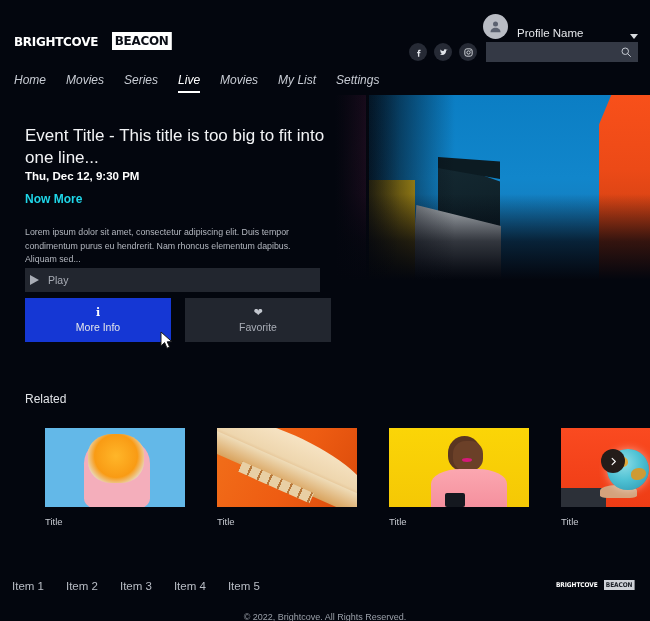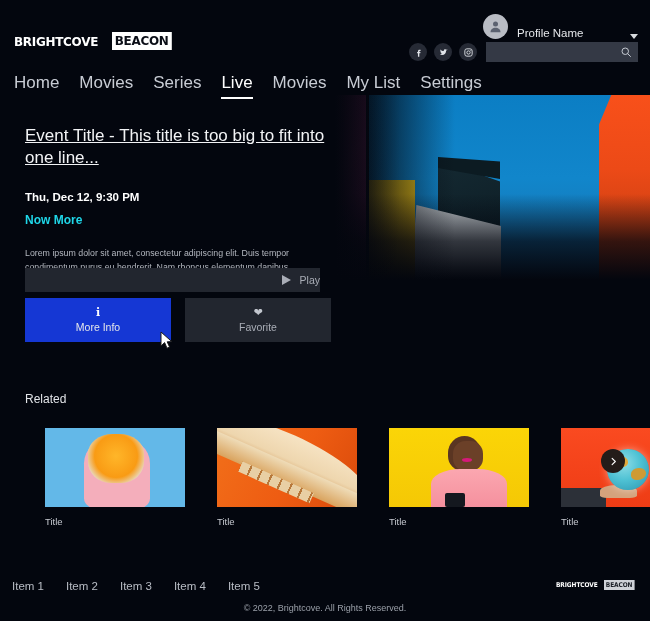--- a/index.html
+++ b/index.html
@@ -129,25 +129,26 @@
 
   
   .nav {
     position: absolute;
     left: 14px;
     top: 73px;
     display: flex;
     gap: 20px;
   }
   .nav-item {
-    font-size: 17px;
+    font-size: 12px;
     color: #c8ccd4;
     padding-bottom: 4px;
     cursor: pointer;
     white-space: nowrap;
+    font-style: italic;
   }
   .nav-item.active {
     color: #ffffff;
     border-bottom: 2px solid #ffffff;
   }
 
   
   .hero {
     position: absolute;
     left: 0; top: 95px;
@@ -229,22 +230,20 @@
     position: absolute;
     left: 25px; top: 125px;
     width: 300px;
     z-index: 6;
   }
   .hero-title {
     font-size: 17px;
     line-height: 1.32;
     color: #f2f3f5;
     font-weight: normal;
-    margin-bottom: 21px;
-    text-decoration: underline;
   }
   .hero-date {
     font-size: 11.5px;
     font-weight: bold;
     color: #ffffff;
     margin-bottom: 10px;
   }
   .hero-live {
     font-size: 12px;
     font-weight: bold;
@@ -262,21 +261,20 @@
   .btn-play {
     position: absolute;
     left: 25px; top: 268px;
     width: 295px; height: 24px;
     background: #22262f;
     display: flex; align-items: center;
     gap: 9px;
     padding-left: 5px;
     cursor: pointer;
     z-index: 6;
-    justify-content: flex-end;
   }
   .play-tri {
     width: 0; height: 0;
     border-top: 5.5px solid transparent;
     border-bottom: 5.5px solid transparent;
     border-left: 9px solid #a9adb6;
   }
   .btn-play-label {
     font-size: 10.5px;
     color: #a9adb6;
@@ -506,21 +504,21 @@
     font-weight: bold;
     font-size: 6.5px;
     letter-spacing: -0.1px;
     padding: 0.5px 2px 1px 2px;
     margin-left: 2.5px;
     transform: scaleX(0.9);
     transform-origin: left center;
   }
   .copyright {
     position: absolute;
-    left: 0; right: 0; top: 55px;
+    left: 0; right: 0; top: 64px;
     text-align: center;
     font-size: 9px;
     color: #9ba0a9;
   }
 </style>
 </head>
 <body>
 
 <div class="header">
 

